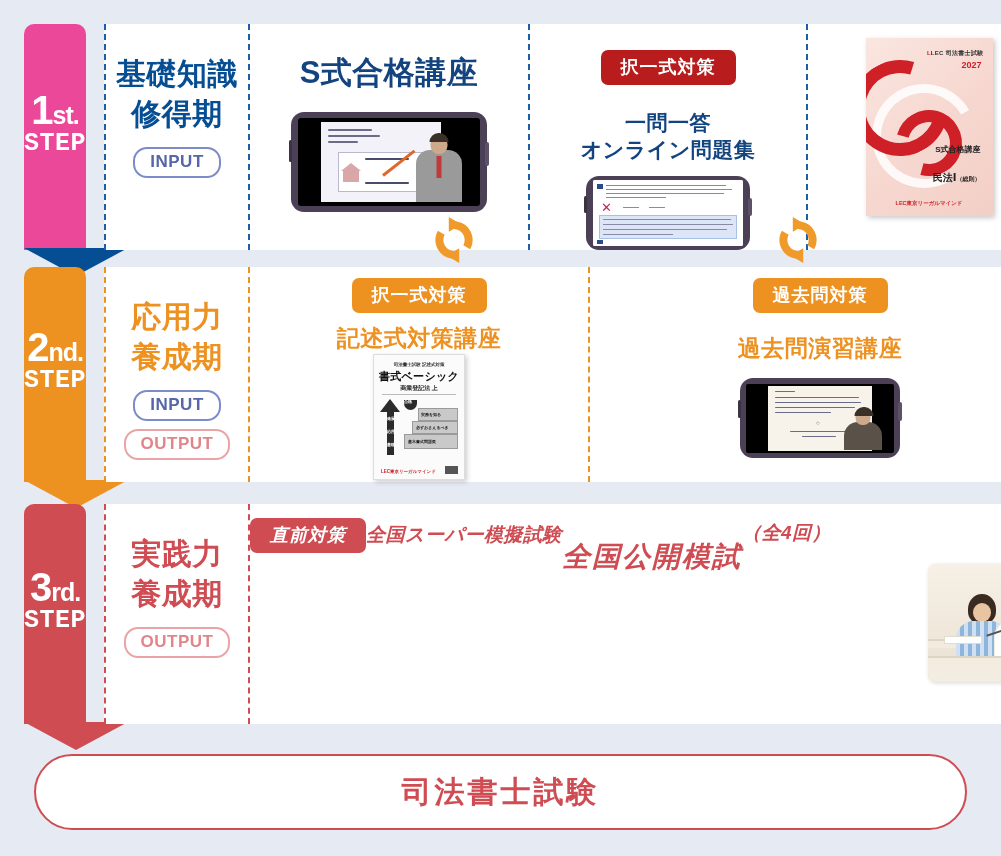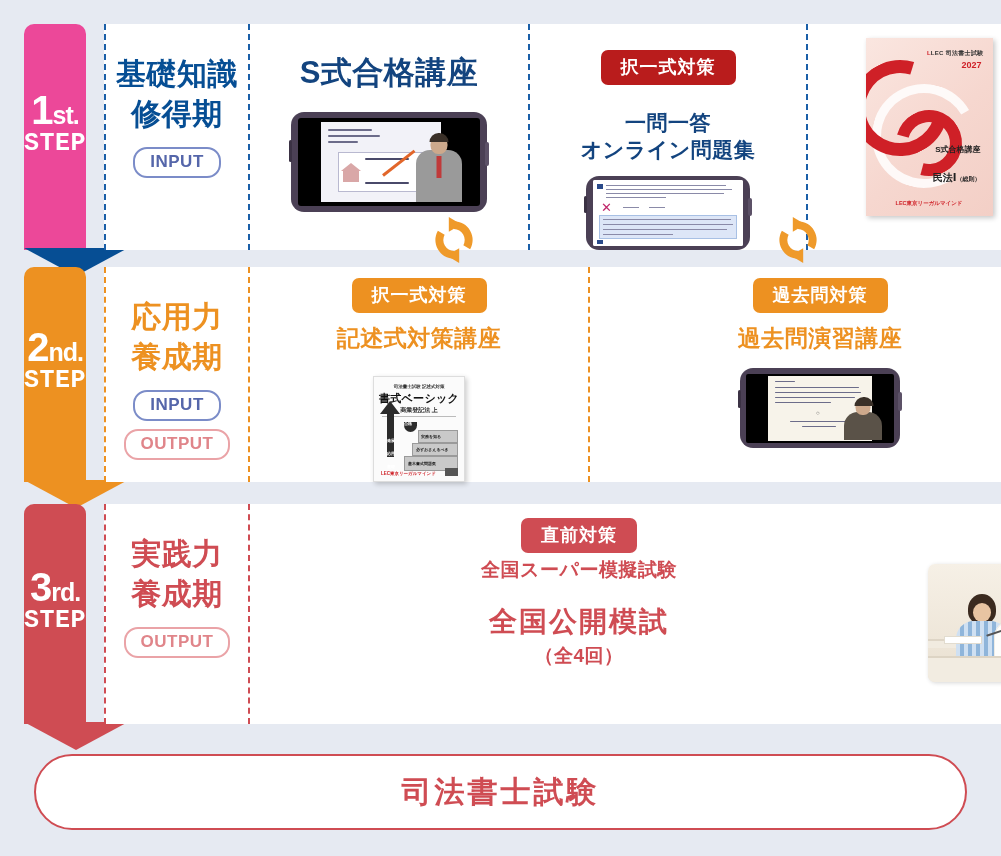--- a/index.html
+++ b/index.html
@@ -351,21 +351,21 @@
         <span>応用力</span><br>
         <span>養成期</span>
       </div>
       <div class="tag input">INPUT</div>
       <div class="tag output" style="margin-top:8px;">OUTPUT</div>
     </div>
 
     <div class="col div2" style="width:340px; padding-top:11px;">
       <div class="pill orange">択一式対策</div>
       <div class="hl orange" style="font-size:23px; margin-top:10px;">記述式対策講座</div>
-      <div class="book-gray" style="margin-top:22px;">
+      <div class="book-gray" style="margin-top:0;">
         <div class="bg-top">司法書士試験 記述式対策</div>
         <div class="bg-ttl">書式ベーシック</div>
         <div class="bg-sub">商業登記法 上</div>
         <div class="rule"></div>
         <div class="stair" style="left:44px; top:53px; width:40px; height:13px;"></div>
         <div class="stair" style="left:38px; top:66px; width:46px; height:13px;"></div>
         <div class="stair" style="left:30px; top:79px; width:54px; height:15px;"></div>
         <div class="arrow"></div>
         <div class="cup"></div>
         <div class="barlbl" style="left:47px; top:57px;">実務を知る</div>
@@ -375,21 +375,21 @@
         <div class="barlbl" style="left:13px; top:74px; color:#fff;">応用</div>
         <div class="barlbl" style="left:13px; top:87px; color:#fff;">基礎</div>
         <div class="barlbl" style="left:30px; top:44px; color:#fff;">合格</div>
         <div class="bg-foot">LEC東京リーガルマインド</div>
         <div class="bg-badge"></div>
       </div>
     </div>
 
     <div class="col div2" style="width:462px; padding-top:11px;">
       <div class="pill orange">過去問対策</div>
-      <div class="hl orange" style="font-size:23px; margin-top:10px;">過去問演習講座</div>
+      <div class="hl orange" style="font-size:23px; margin-top:20px;">過去問演習講座</div>
       <div class="phone" style="width:160px; height:80px; margin-top:14px;">
         <div class="screen" style="width:148px; height:69px; border-radius:2px;">
           <div class="slide" style="left:22px; top:2px; width:104px; height:65px; background:#f7f3ea;">
             <div class="ln" style="left:7px; top:5px; width:20px; height:1.5px;"></div>
             <div class="ln" style="left:7px; top:11px; width:84px; height:1.5px;"></div>
             <div class="ln" style="left:7px; top:16px; width:86px; height:1.5px;"></div>
             <div class="ln" style="left:7px; top:21px; width:80px; height:1.5px;"></div>
             <div class="ln" style="left:7px; top:26px; width:56px; height:1.5px;"></div>
             <div style="position:absolute; left:48px; top:34px; font-size:6px; color:#444;">○</div>
             <div class="ln" style="left:22px; top:45px; width:58px; height:1.5px;"></div>
@@ -416,21 +416,21 @@
     <div class="col phase">
       <div class="title c3">
         <span>実践力</span><br>
         <span>養成期</span>
       </div>
       <div class="tag output">OUTPUT</div>
     </div>
 
     <div class="col div3" style="width:660px; padding-top:14px; align-items:stretch;">
       <div style="display:flex; align-items:flex-start; width:100%;">
-        <div style="flex:1; display:flex; flex-direction:column; align-items:center;">
+        <div style="flex:1; display:flex; flex-direction:row; align-items:flex-start;font-style:italic;">
           <div class="pill red">直前対策</div>
           <div class="hl red" style="font-size:19px; margin-top:4px;">全国スーパー模擬試験</div>
           <div class="hl red" style="font-size:28px; margin-top:20px; letter-spacing:2px;">全国公開模試</div>
           <div class="hl red" style="font-size:19px; margin-top:2px;">（全4回）</div>
         </div>
       </div>
     </div>
 
     <div class="col" style="width:200px; padding-top:60px;">
       <div class="photo">

